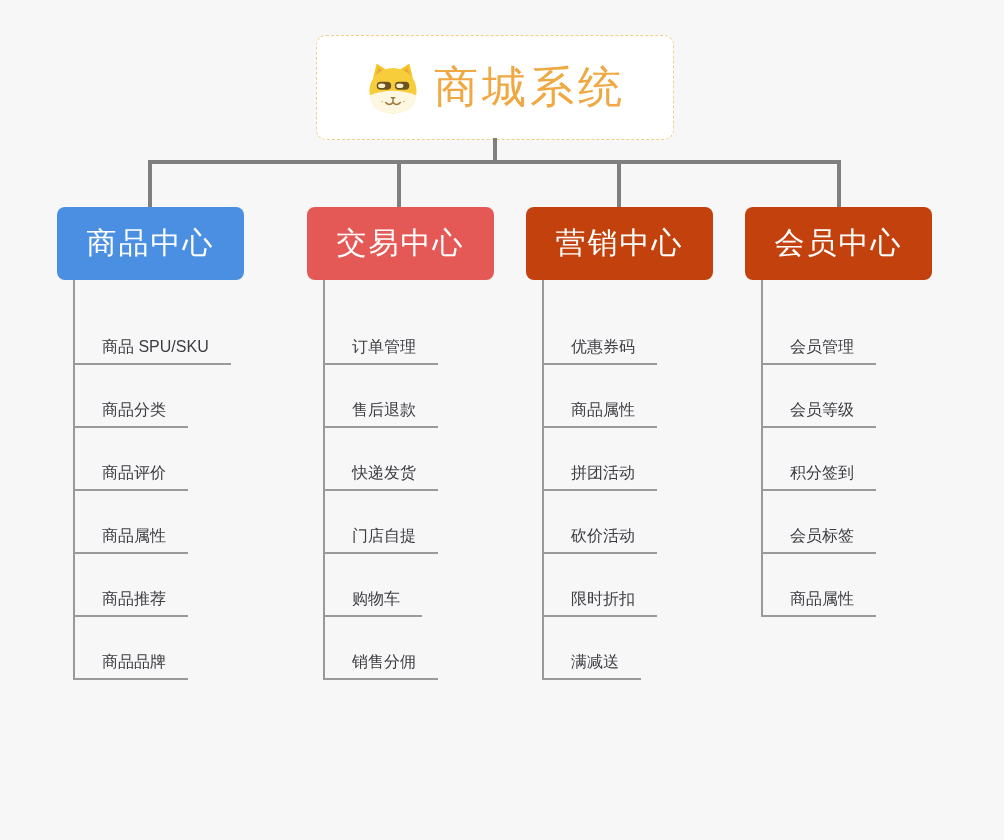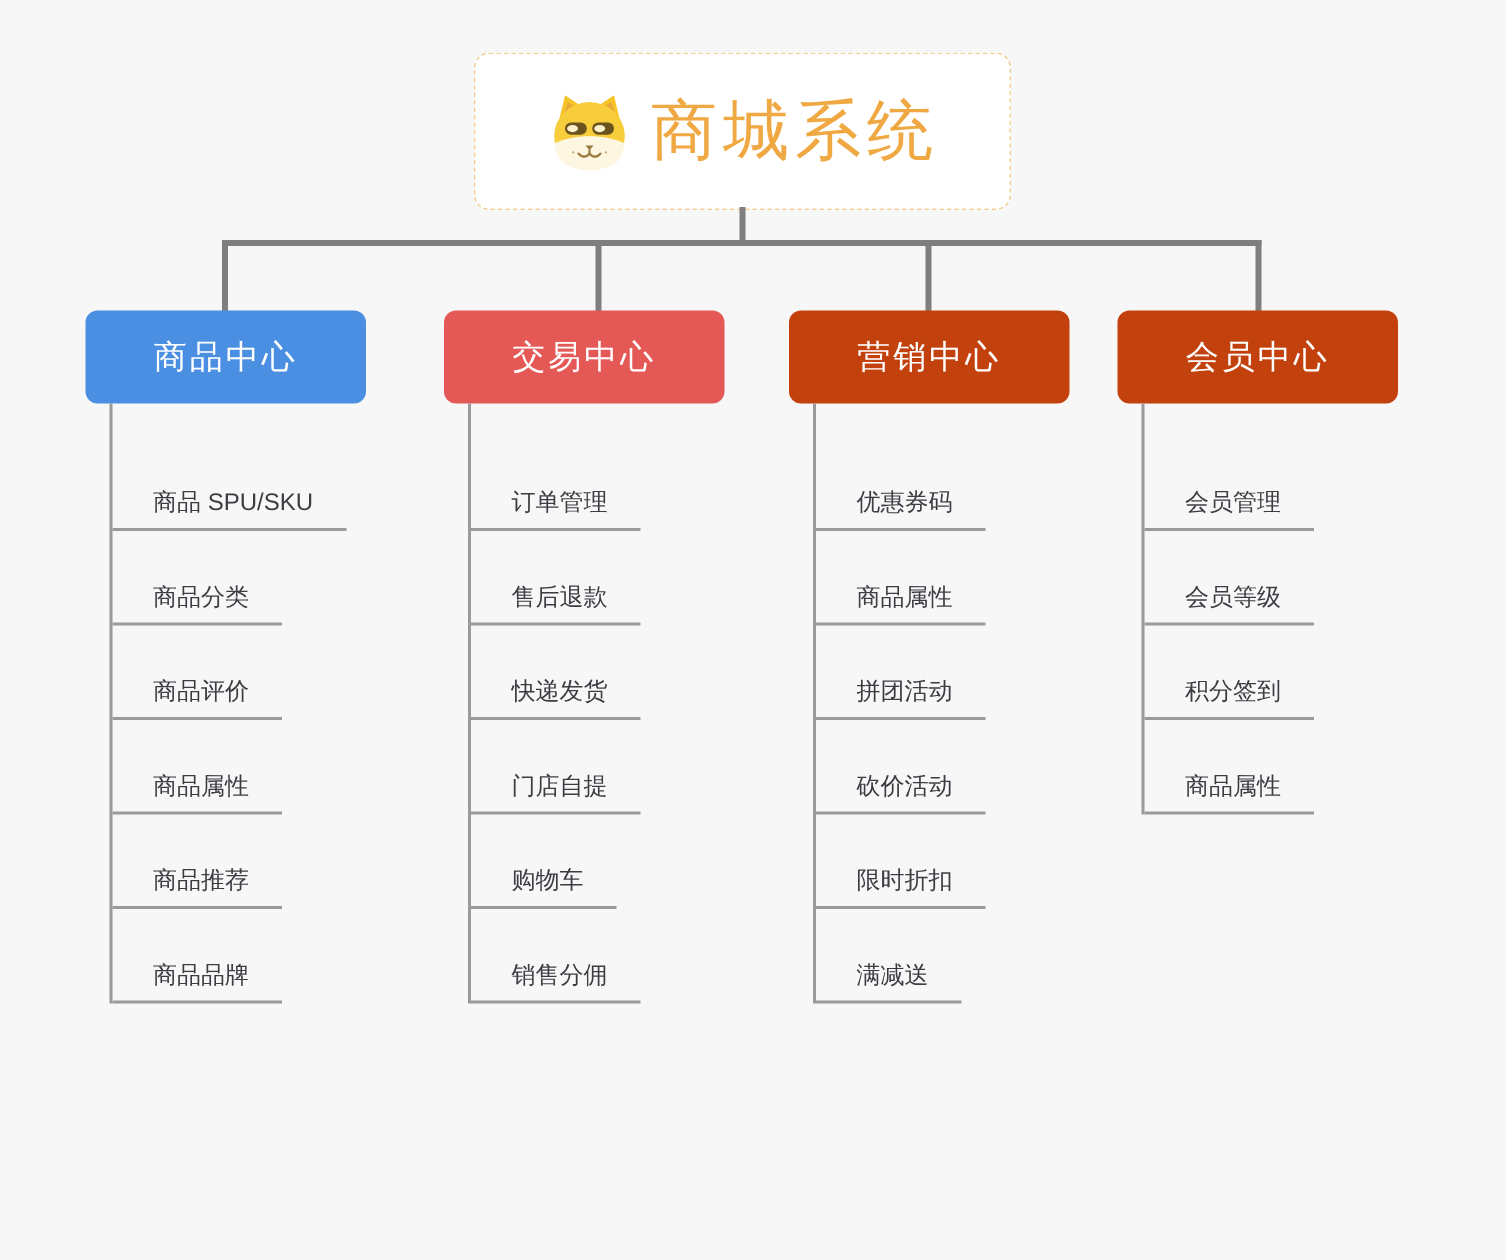--- a/index.html
+++ b/index.html
@@ -37,29 +37,29 @@
   .conn-h    { left: 148px; top: 160px; width: 693px; height: 4px; }
   .conn-drop { top: 160px; width: 4px; height: 48px; }
   .conn-drop.d1 { left: 148px; }
   .conn-drop.d2 { left: 397px; }
   .conn-drop.d3 { left: 617px; }
   .conn-drop.d4 { left: 837px; }
 
   
   .branch { position: absolute; top: 207px; }
   .branch.b1 { left: 57px; }
-  .branch.b2 { left: 296px; }
+  .branch.b2 { left: 307px; }
   .branch.b3 { left: 526px; }
   .branch.b4 { left: 745px; }
 
   .branch-header {
-    width: 187px; height: 62px;
+    width: 187px; height: 73px;
     border-radius: 8px;
     color: #ffffff;
-    font-size: 22px;
+    font-size: 30px;
     letter-spacing: 2px;
     display: flex; align-items: center; justify-content: center;
     white-space: nowrap;
   }
 
   .branch-items {
     margin-left: 16px;
     border-left: 2px solid #9a9a9a;
   }
   .item-row {
@@ -188,18 +188,21 @@
       <div class="item-row">
           <div class="item-label">会员管理</div>
         </div>
       <div class="item-row">
           <div class="item-label">会员等级</div>
         </div>
       <div class="item-row">
           <div class="item-label">积分签到</div>
         </div>
       <div class="item-row">
+          <div class="item-label">会员标签</div>
+        </div>
+      <div class="item-row">
           <div class="item-label">商品属性</div>
         </div>
     </div>
   </div>
 
 </div>
 
 </body></html>

